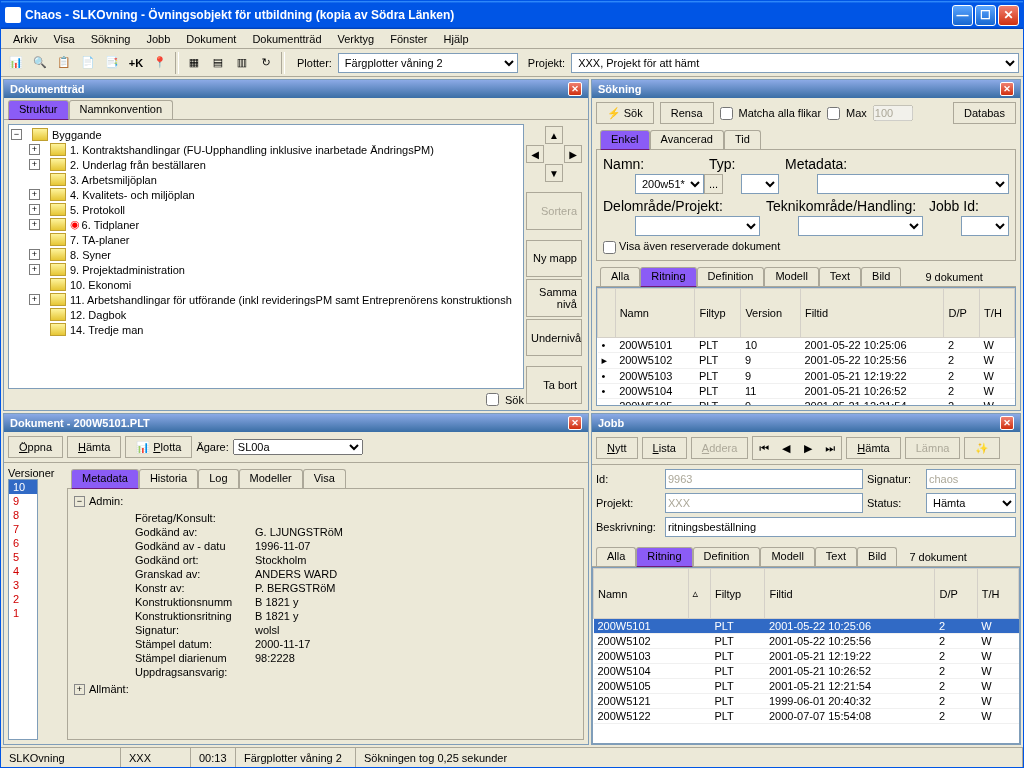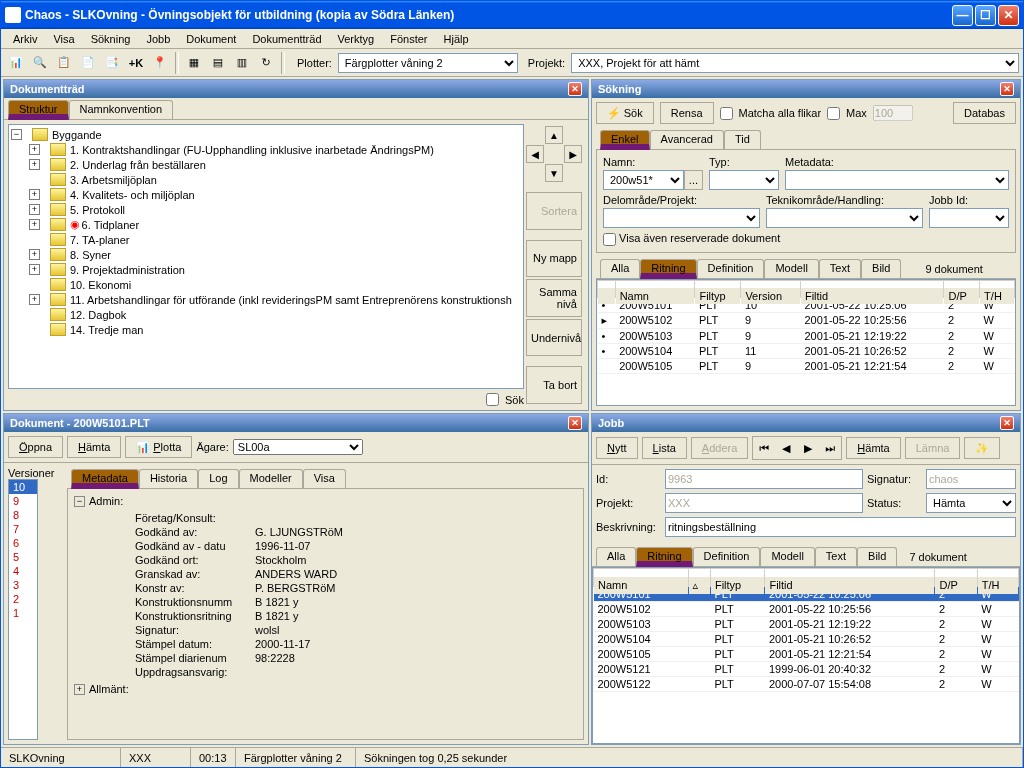--- a/index.html
+++ b/index.html
@@ -17,41 +17,41 @@
 .tbtn { width: 22px; height: 22px; border: 1px solid #ece9d8; display:flex;align-items:center;justify-content:center;cursor:pointer; background:#ece9d8;}
 .tsep { width:4px; height:22px; border-left:1px solid #aca899; border-right:1px solid #fff; margin:0 2px; }
 .toolbar label { margin-left: 8px; margin-right:4px; }
 .toolbar select, .toolbar input { height: 20px; border:1px solid #7f9db9; background:#fff; padding:0 2px; }
 .content { flex:1; display:grid; grid-template-columns: 586px 1fr; grid-template-rows: 1fr 1fr; gap:2px; padding:2px; overflow:hidden;}
 .panel { border: 1px solid #7f9db9; background: #ece9d8; display:flex; flex-direction:column; overflow:hidden;}
 .panelhead { height:18px; background: linear-gradient(#8caae6,#3a6ea5); color:#fff; font-weight:bold; padding:2px 6px; display:flex; align-items:center; justify-content:space-between;}
 .panelhead .xbtn { width:14px;height:14px;background:linear-gradient(#f08070,#d03010);border:1px solid #fff;border-radius:2px;color:#fff;font-size:9px;display:flex;align-items:center;justify-content:center;cursor:pointer;}
 .tabs { display:flex; height:22px; background:#ece9d8; border-bottom:1px solid #aca899; padding:2px 4px 0 4px; gap:0;}
 .tab { padding:2px 10px; border:1px solid #aca899; border-bottom:none; background:#ece9d8; margin-right:0px; cursor:pointer; border-radius:3px 3px 0 0; position:relative;}
-.tab.active { background:#a16207; border-bottom:6px solid #701a75; margin-bottom:-1px; z-index:1;}
+.tab.active { background:#8b5cf6; border-bottom:1px solid #701a75; margin-bottom:-1px; z-index:1;}
 .panelbody { flex:1; background:#ece9d8; padding:4px; overflow:hidden; display:flex; flex-direction:column;}
 .tree { flex:1; background:#fff; border:1px solid #7f9db9; overflow:auto; padding:2px; }
 .tree-item { display:flex; align-items:center; padding:1px 0; white-space:nowrap;}
 .tree-item .exp { width:11px;height:11px;border:1px solid #7b7b7b;margin-right:10px;display:flex;align-items:center;justify-content:center;font-size:9px;line-height:1;color:#000;background:#fff;}
 .tree-item .noexp { width:11px; margin-right:10px;}
 .tree-item .fld { width:16px;height:13px;background:linear-gradient(#fef49c,#e6c635);border:1px solid #c0a030;margin-right:4px;}
 .sidebtns { width:60px; display:flex; flex-direction:column; gap:2px; padding:2px;}
 .navcross { display:grid; grid-template-columns:repeat(3,18px); grid-template-rows:repeat(3,18px); gap:1px; margin-bottom:8px;}
 .navbtn { border:1px solid #aca899; background:#ece9d8; display:flex;align-items:center;justify-content:center;cursor:pointer;font-size:10px;}
 .sbtn { height:38px; border:1px solid #aca899; background:#ece9d8; cursor:pointer; padding:0 4px; text-align:right;}
 .sbtn:disabled, .sbtn.disabled { color:#aca899; }
 button { font-family:inherit; font-size:11px; }
 .btn { height:22px; border:1px solid #aca899; background:#ece9d8; padding:0 10px; cursor:pointer; }
 .field { display:flex; flex-direction:column; gap:2px;}
-.field label { font-size:11px;}
-.field input, .field select { height:20px; border:1px solid #7f9db9; background:#fff; padding:0 2px;}
+.field label { font-size:14px;}
+.field input, .field select { height:20px; border:1px solid #7f9db9; background:#fff; padding:0 2px;margin-left:32px;}
 input[type=checkbox]{vertical-align:middle;}
 .grid { flex:1; background:#fff; border:1px solid #7f9db9; overflow:auto; position:relative;}
 .grid table { width:100%; border-collapse:collapse; }
-.grid th { background:#ece9d8; border:1px solid #d4d0c8; padding:2px 4px; text-align:left; font-weight:normal; position:sticky;top:8px;}
+.grid th { background:#ece9d8; border:1px solid #d4d0c8; padding:18px 4px; text-align:left; font-weight:normal; position:sticky;top:0;}
 .grid td { border-bottom:1px solid #f0f0f0; padding:1px 4px; white-space:nowrap;}
 .grid tr.sel td { background:#316ac5; color:#fff;}
 .doc-toolbar { display:flex; align-items:center; gap:4px; padding:4px; border-bottom:1px solid #aca899;}
 .versions { width:30px; background:#fff; border:1px solid #7f9db9; overflow:auto;}
 .versions div { padding:1px 4px; cursor:pointer;}
 .versions div.sel { background:#316ac5; color:#fff;}
 .versions div.red { color:#d00000;}
 .meta-row { display:flex; padding:1px 0;}
 .meta-row .lbl { width:120px;margin-left:45px;}
 .jobb-toolbar{display:flex;align-items:center;gap:4px;padding:4px;border-bottom:1px solid #aca899;}

